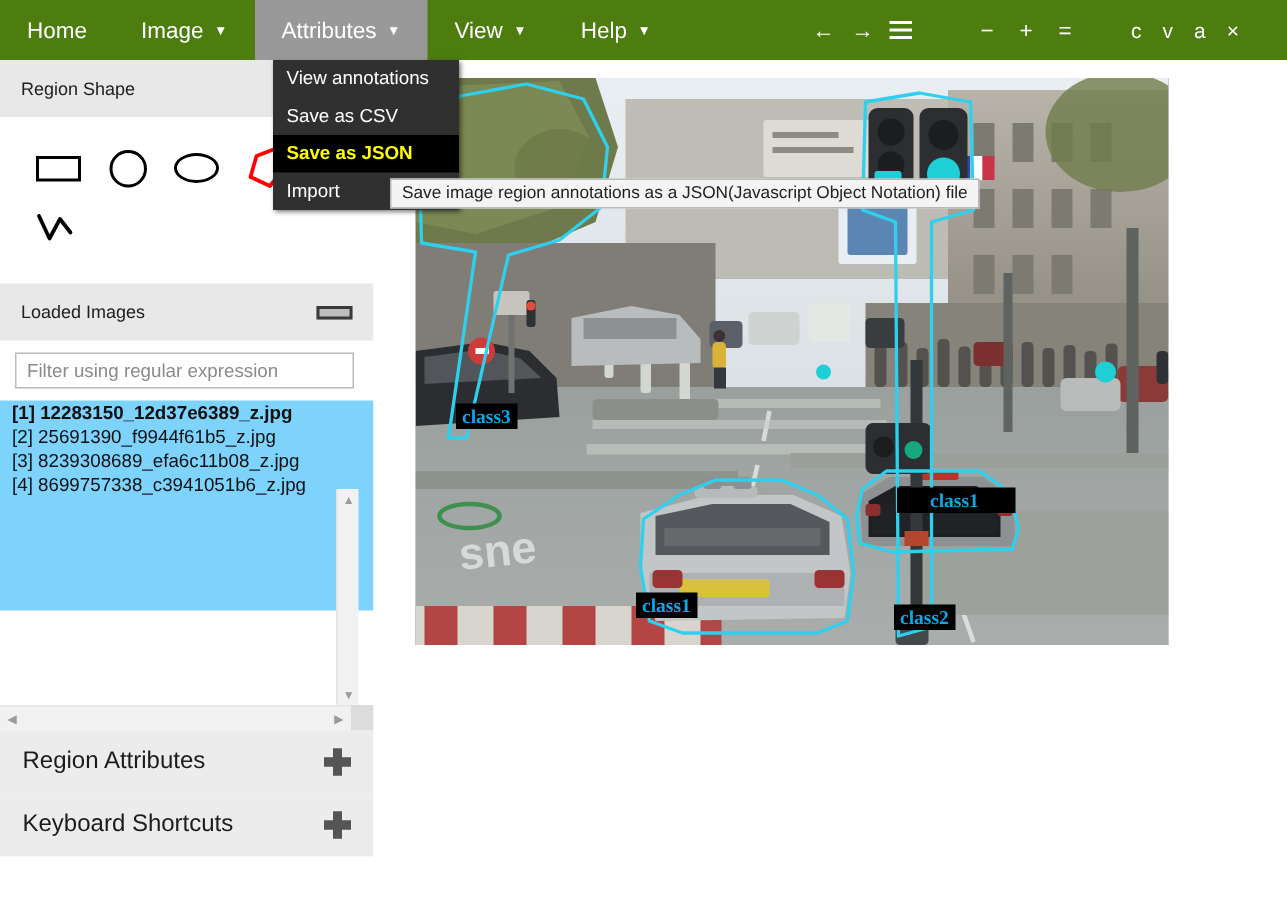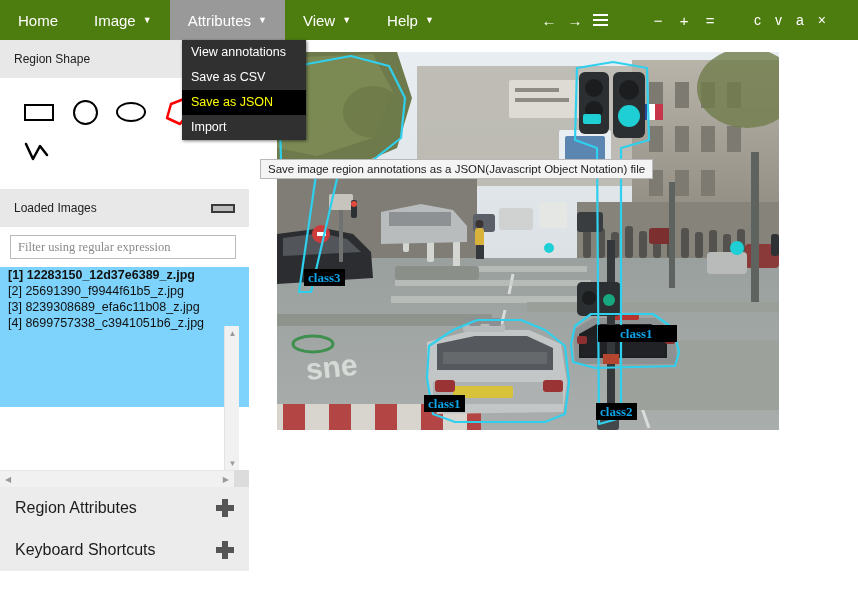--- a/index.html
+++ b/index.html
@@ -41,26 +41,26 @@
   
   .dropdown {
     position: absolute; left: 182px; top: 40px; width: 124px;
     background: #303030; color: #ffffff; z-index: 40;
     box-shadow: 1px 1px 3px rgba(0,0,0,.5);
   }
   .dd-item {
     padding: 4px 9px; font-size: 12.5px; line-height: 17px;
     cursor: pointer; white-space: nowrap;
   }
-  .dd-item.highlight { background: #000000; color: #ffff00; font-weight: normal; }
+  .dd-item.highlight { background: #000000; color: #ffff00; font-weight: bold; }
 
   .tooltip {
     position: absolute; left: 260px; top: 119px;
     background: #f4f4f4; border: 1px solid #b8b8b8; color: #222;
-    font-size: 11.5px; padding: 3px 7px; white-space: nowrap; z-index: 45; margin-top: 40px;
+    font-size: 11.5px; padding: 3px 7px; white-space: nowrap; z-index: 45;
   }
 
   
   .sidebar { position: absolute; left: 0; top: 40px; width: 249px; height: 566px; background: #ffffff; }
   .panel-head {
     background: #e8e8e8; height: 38px; display: flex; align-items: center;
     justify-content: space-between; padding: 0 14px; cursor: pointer;
   }
   .panel-title { font-size: 12px; color: #202020; }
   .icon-plus { position: relative; width: 18px; height: 18px; }
@@ -76,21 +76,21 @@
 
   .shapes { padding: 14px 16px 8px 16px; display: flex; flex-wrap: wrap; gap: 0; }
   .shape-btn { width: 46px; height: 40px; display: flex; align-items: center; justify-content: center; cursor: pointer; }
   .sh-rect { width: 30px; height: 17px; border: 2.5px solid #000; }
   .sh-circle { width: 25px; height: 25px; border: 2.5px solid #000; border-radius: 50%; }
   .sh-ellipse { width: 30px; height: 20px; border: 2.5px solid #000; border-radius: 50%; }
 
   .img-filter-wrap { padding: 8px 10px 4px 10px; }
   .img-filter {
     width: 226px; height: 24px; border: 1px solid #bbbbbb; background: #fff;
-    font-size: 12.5px; color: #8a8a8a; padding: 0 7px; font-family: Liberation Serif, serif;
+    font-size: 12.5px; color: #8a8a8a; padding: 0 7px; font-family: Liberation Sans, sans-serif;
   }
   .img-filter::placeholder { color: #8a8a8a; }
 
   .filelist {
     position: relative; margin: 4px 0 0 0; height: 140px;
     padding: 0 0 0 8px; overflow: hidden; background: #7dd3fc;
   }
   .file-item { font-size: 12.5px; line-height: 16px; color: #111; white-space: nowrap; cursor: pointer; }
   .file-item.selected { font-weight: bold; }
 

